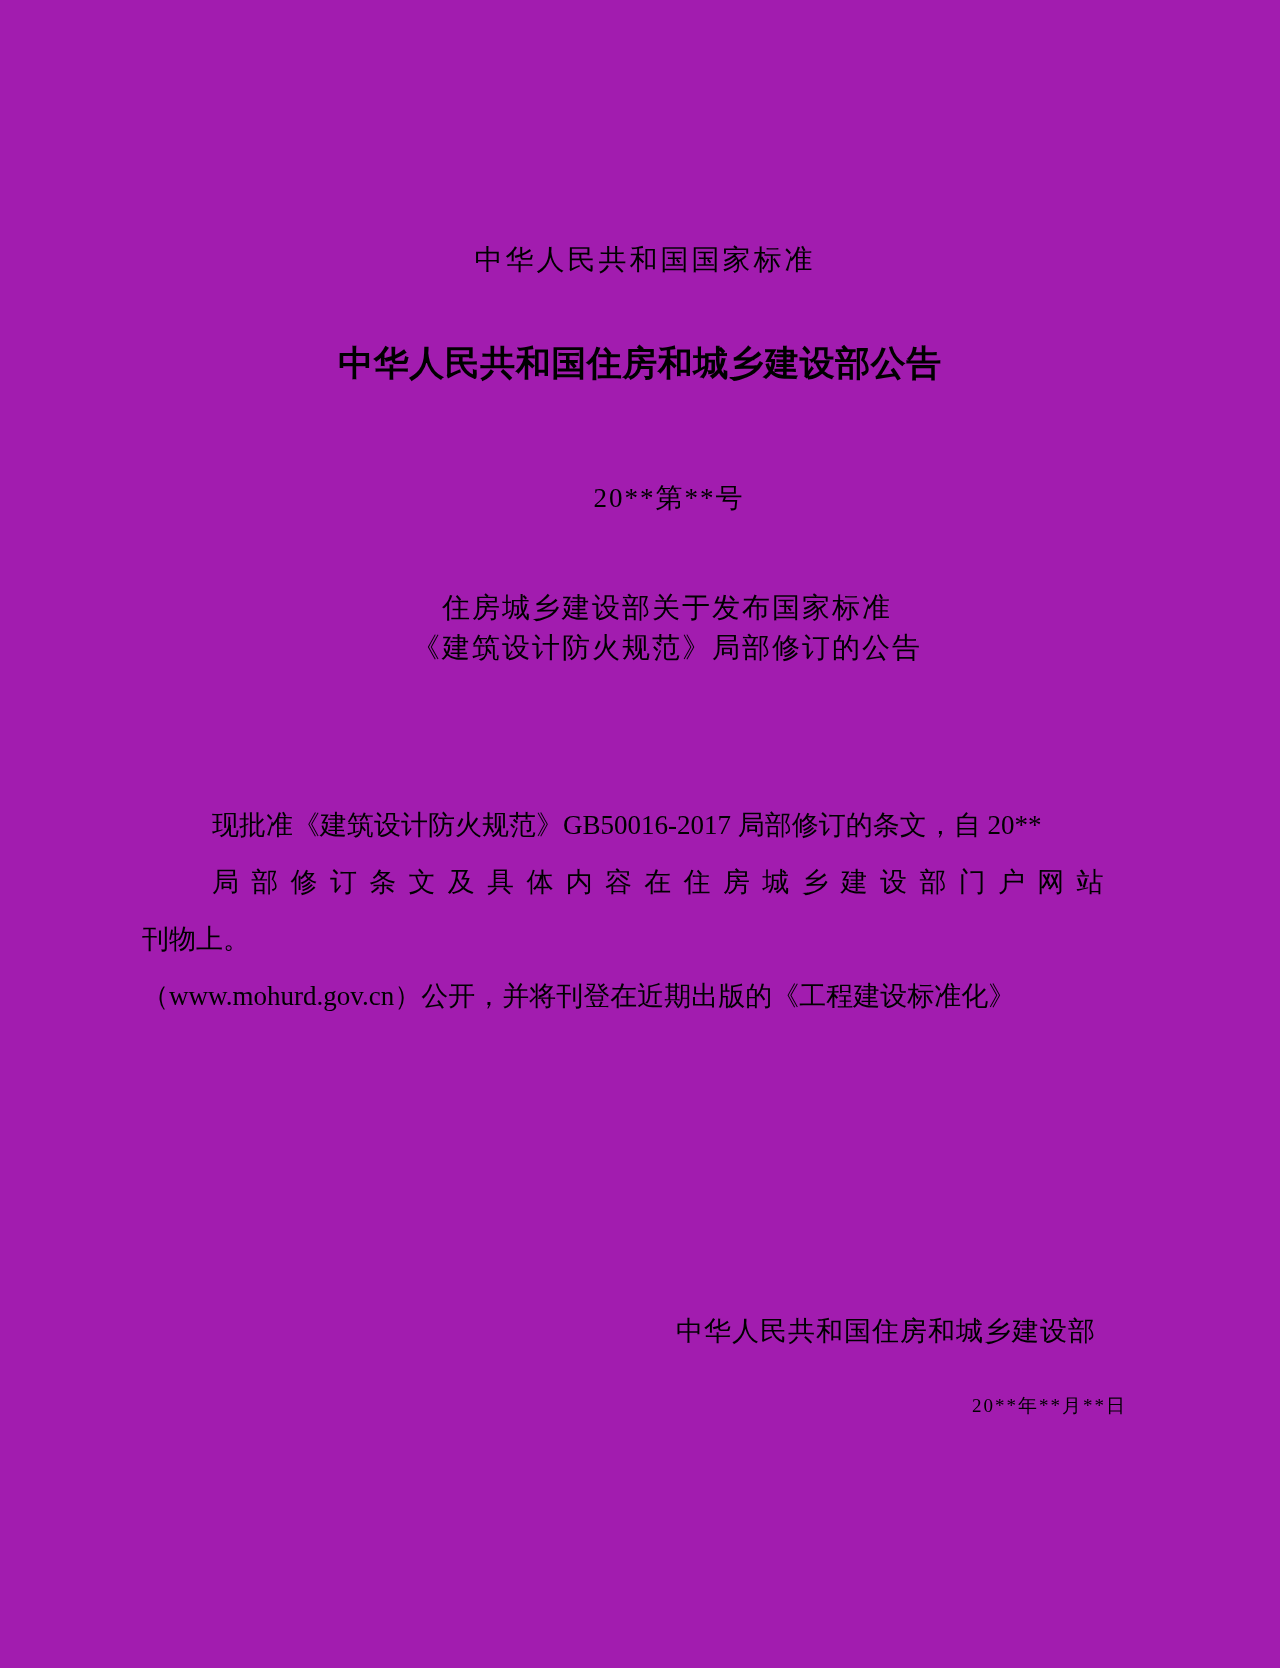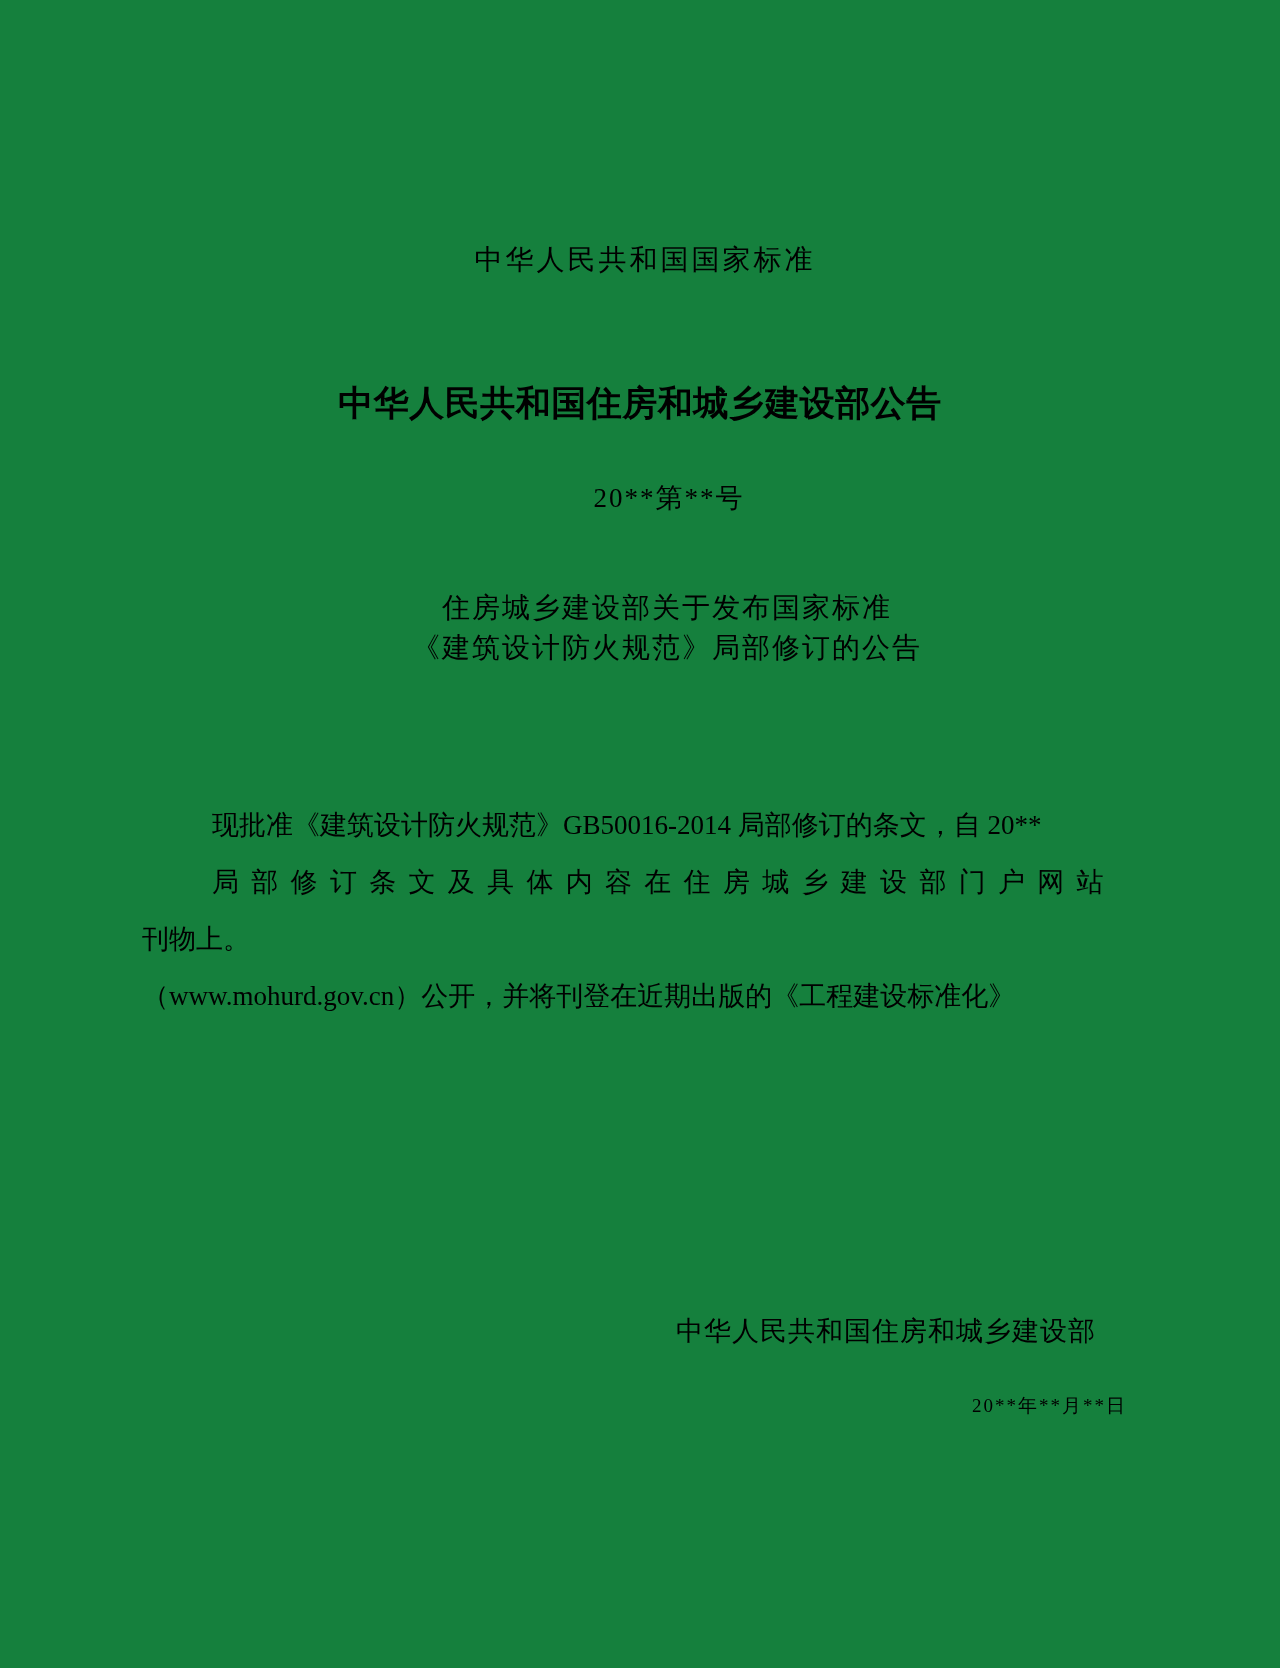--- a/index.html
+++ b/index.html
@@ -4,21 +4,21 @@
 <style>
   html, body {
     margin: 0;
     padding: 0;
     background: #ffffff;
   }
   .page {
     position: relative;
     width: 1280px;
     height: 1668px;
-    background: #15803d;
+    background: #a21caf;
     color: #000000;
     font-family: "Liberation Serif", "DejaVu Serif", serif;
     overflow: hidden;
   }
   .abs { position: absolute; }
   .center-line {
     left: 0;
     width: 1280px;
     text-align: center;
     white-space: nowrap;
@@ -30,21 +30,20 @@
     line-height: 33px;
     letter-spacing: 3px;
   }
   .main-title {
     top: 342px;
     font-family: "Liberation Sans", "DejaVu Sans", sans-serif;
     font-weight: bold;
     font-size: 35px;
     line-height: 42px;
     letter-spacing: 0.5px;
-    margin-top: 40px;
   }
   .doc-number {
     top: 481px;
     margin-left: 29px;
     font-size: 27px;
     line-height: 34px;
     letter-spacing: 2px;
   }
   .subtitle {
     top: 588px;
@@ -93,21 +92,21 @@
   <div class="abs center-line main-title">中华人民共和国住房和城乡建设部公告</div>
 
   <div class="abs center-line doc-number">20**第**号</div>
 
   <div class="abs center-line subtitle">
     <div>住房城乡建设部关于发布国家标准</div>
     <div>《建筑设计防火规范》局部修订的公告</div>
   </div>
 
   <div class="abs body-text">
-    <div class="body-line indent">现批准《建筑设计防火规范》GB50016-2014 局部修订的条文，自 20**</div>
+    <div class="body-line indent">现批准《建筑设计防火规范》GB50016-2017 局部修订的条文，自 20**</div>
     <div class="body-line indent spread">局部修订条文及具体内容在住房城乡建设部门户网站</div>
     <div class="body-line">刊物上。</div>
     <div class="body-line">（www.mohurd.gov.cn）公开，并将刊登在近期出版的《工程建设标准化》</div>
   </div>
 
   <div class="abs sign-org">中华人民共和国住房和城乡建设部</div>
 
   <div class="abs sign-date">20**年**月**日</div>
 
 </div>

